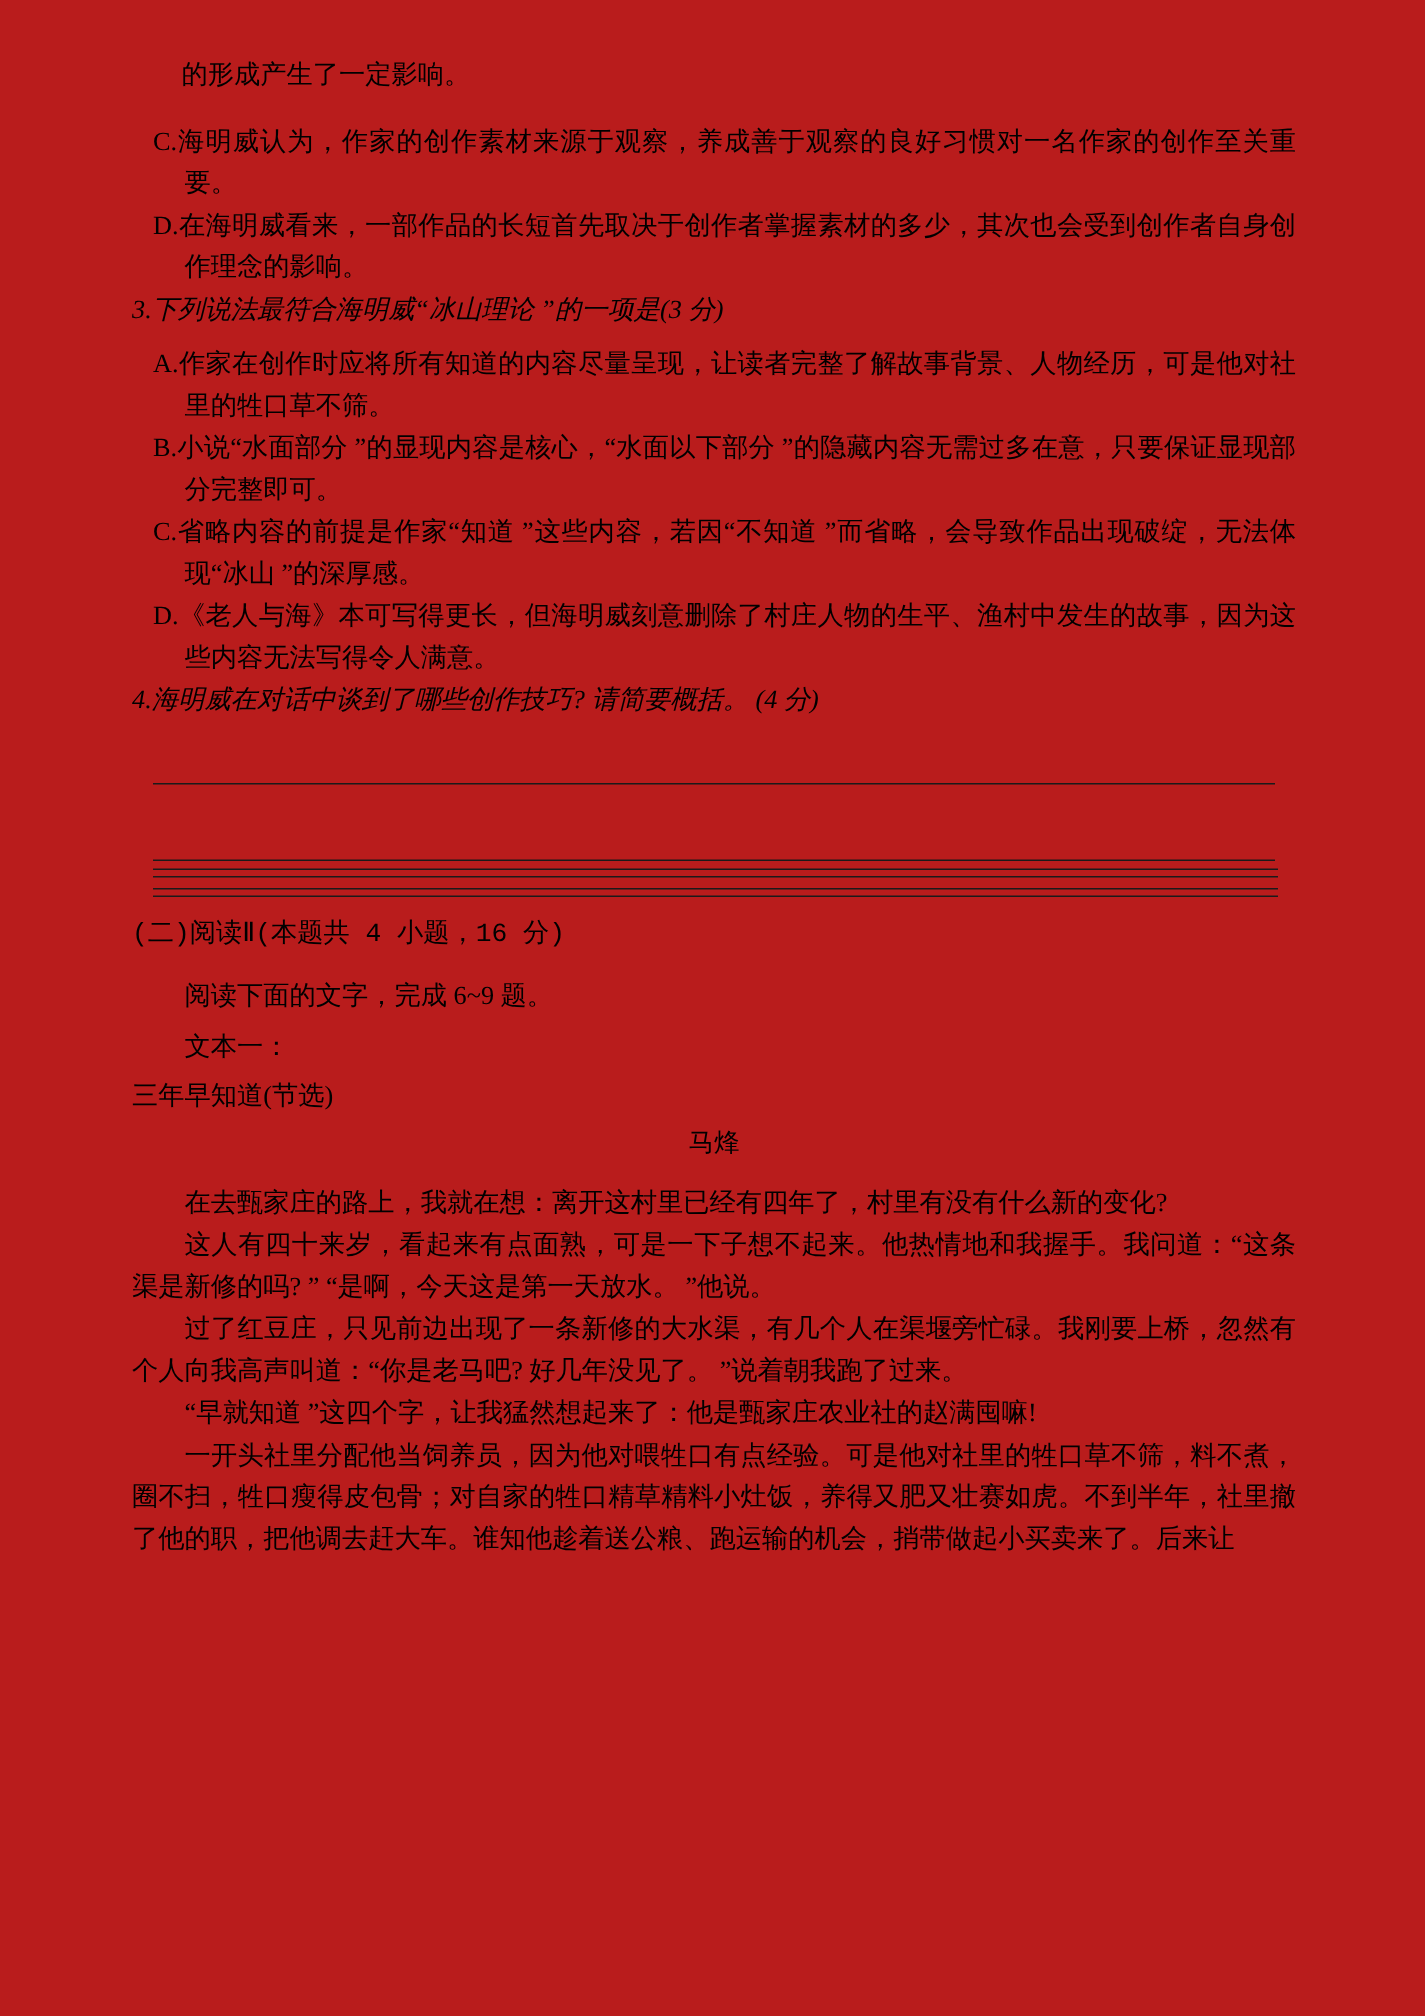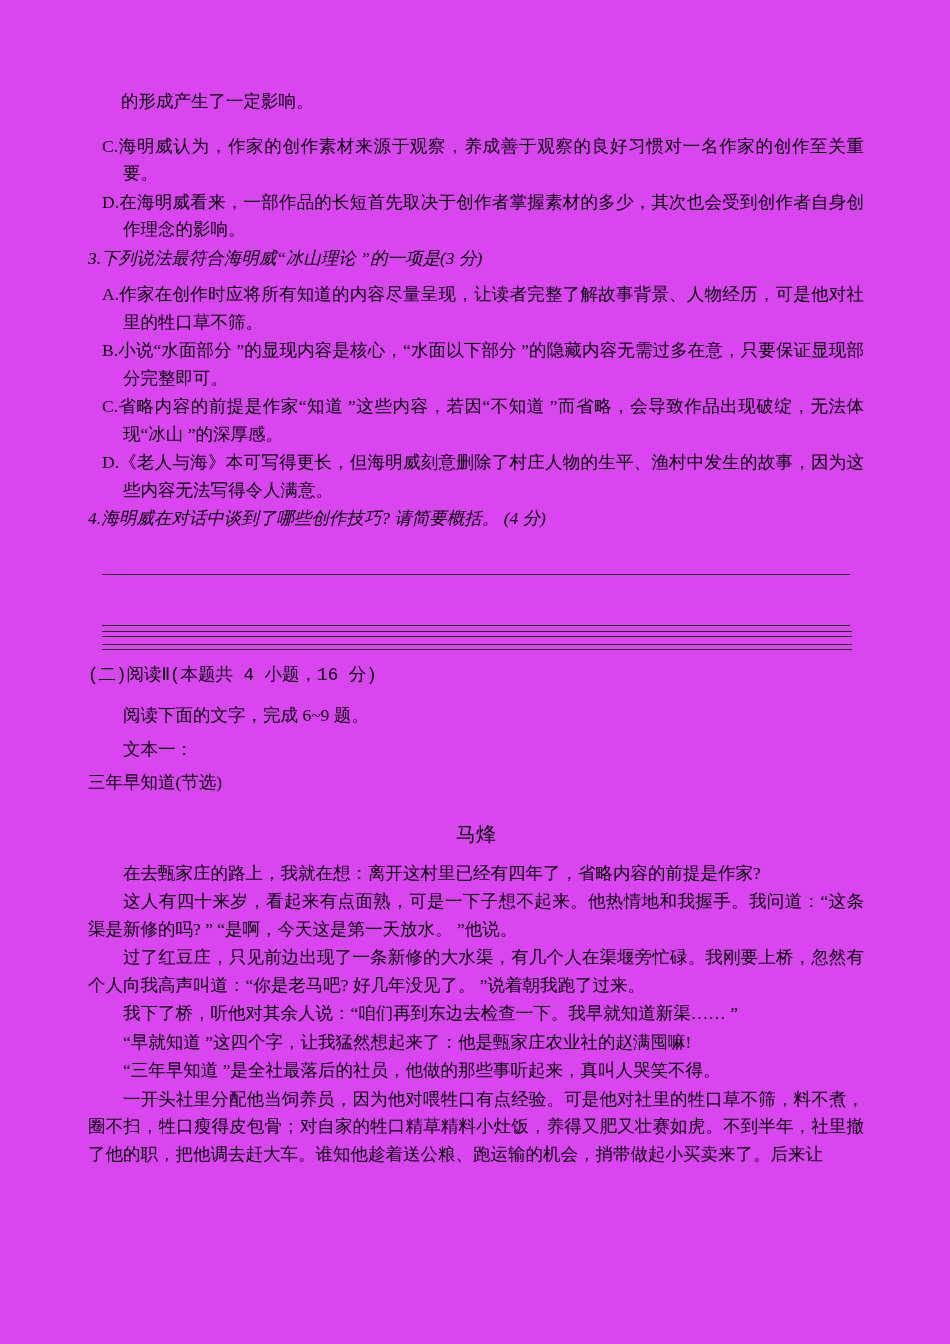--- a/index.html
+++ b/index.html
@@ -5,26 +5,26 @@
   html, body {
     margin: 0;
     padding: 0;
     background: #e8e8e8;
   }
   .page {
     position: relative;
     width: 950px;
     height: 1344px;
     margin: 0 auto;
-    background: #d946ef;
+    background: #b91c1c;
     color: #000000;
     font-family: "Liberation Serif", "DejaVu Serif", serif;
     font-size: 17.5px;
     line-height: 27.5px;
-    padding: 88px 86px 0 88px;
+    padding: 36px 86px 0 88px;
     box-sizing: border-box;
     overflow: hidden;
   }
   .page div {
     text-align: justify;
   }
   
   .fragment {
     margin-left: 33px;
     margin-bottom: 17px;
@@ -67,23 +67,23 @@
 
   .sec-head { margin-top: 12px; font-family: Liberation Mono, monospace; }
   .intro { margin-top: 13px; text-indent: 2em; }
   .tlabel { margin-top: 6px; text-indent: 2em; }
 
   .ptitle {
     margin-top: 6px;
     text-align: center;
   }
   .pauthor {
-    margin-top: 20px;
+    margin-top: 0;
     text-align: center !important;
-    font-size: 20px;
+    font-size: 17px;
     line-height: 34px;
   }
 
   .para {
     text-indent: 2em;
     margin-top: 1px;
     overflow-wrap: anywhere;
   }
   .para-first { margin-top: 9px; }
 </style>
@@ -116,21 +116,19 @@
     <div class="dline"></div>
   </div>
 
   <div class="sec-head">(二)阅读Ⅱ(本题共 4 小题，16 分)</div>
   <div class="intro">阅读下面的文字，完成 6~9 题。</div>
   <div class="tlabel">文本一：</div>
 
   <div class="ptitle">三年早知道(节选)</div>
   <div class="pauthor">马烽</div>
 
-  <div class="para para-first">在去甄家庄的路上，我就在想：离开这村里已经有四年了，省略内容的前提是作家?</div>
+  <div class="para para-first">在去甄家庄的路上，我就在想：离开这村里已经有四年了，村里有没有什么新的变化?</div>
   <div class="para">这人有四十来岁，看起来有点面熟，可是一下子想不起来。他热情地和我握手。我问道：“这条渠是新修的吗? ” “是啊，今天这是第一天放水。 ”他说。</div>
   <div class="para">过了红豆庄，只见前边出现了一条新修的大水渠，有几个人在渠堰旁忙碌。我刚要上桥，忽然有个人向我高声叫道：“你是老马吧? 好几年没见了。 ”说着朝我跑了过来。</div>
-  <div class="para">我下了桥，听他对其余人说：“咱们再到东边去检查一下。我早就知道新渠…… ”</div>
   <div class="para">“早就知道 ”这四个字，让我猛然想起来了：他是甄家庄农业社的赵满囤嘛!</div>
-  <div class="para">“三年早知道 ”是全社最落后的社员，他做的那些事听起来，真叫人哭笑不得。</div>
   <div class="para">一开头社里分配他当饲养员，因为他对喂牲口有点经验。可是他对社里的牲口草不筛，料不煮，圈不扫，牲口瘦得皮包骨；对自家的牲口精草精料小灶饭，养得又肥又壮赛如虎。不到半年，社里撤了他的职，把他调去赶大车。谁知他趁着送公粮、跑运输的机会，捎带做起小买卖来了。后来让</div>
 
 </div>
 
 </body></html>

